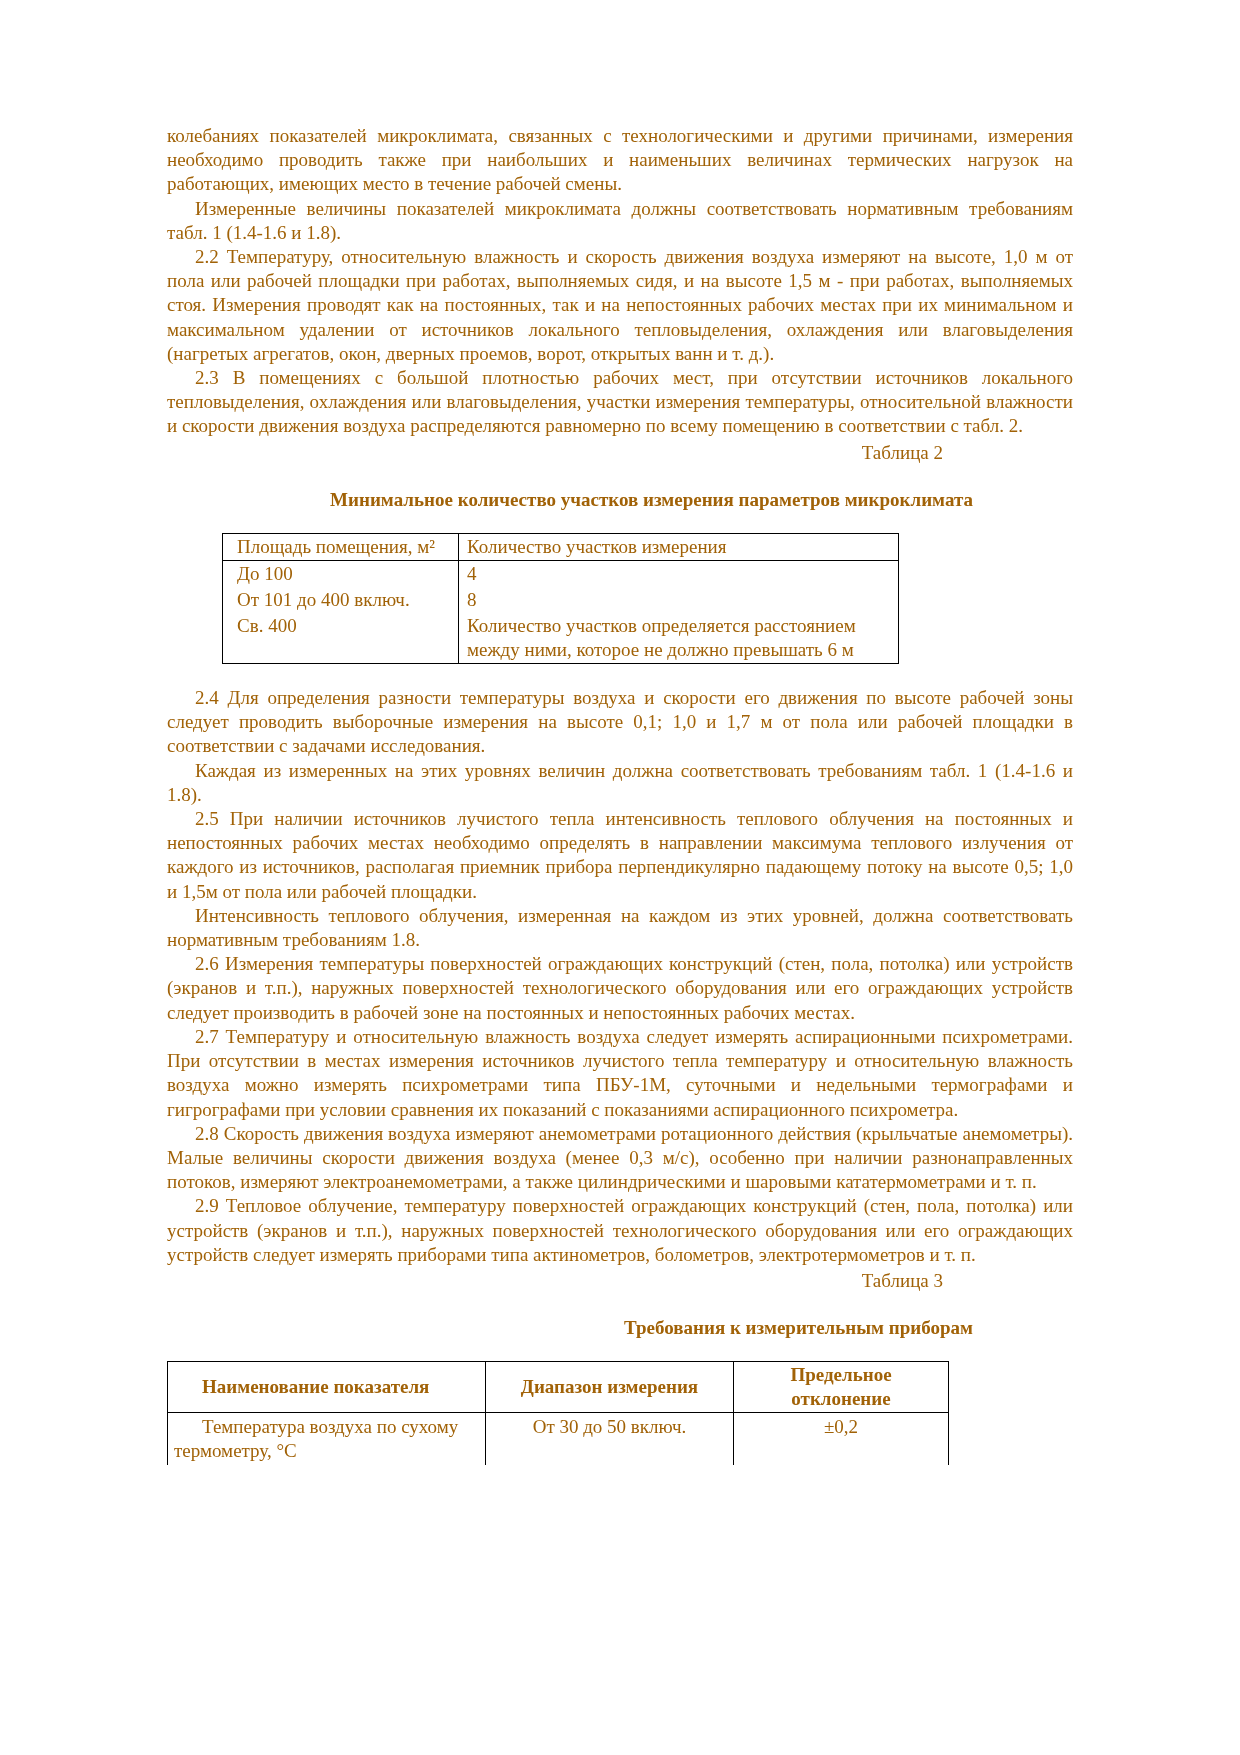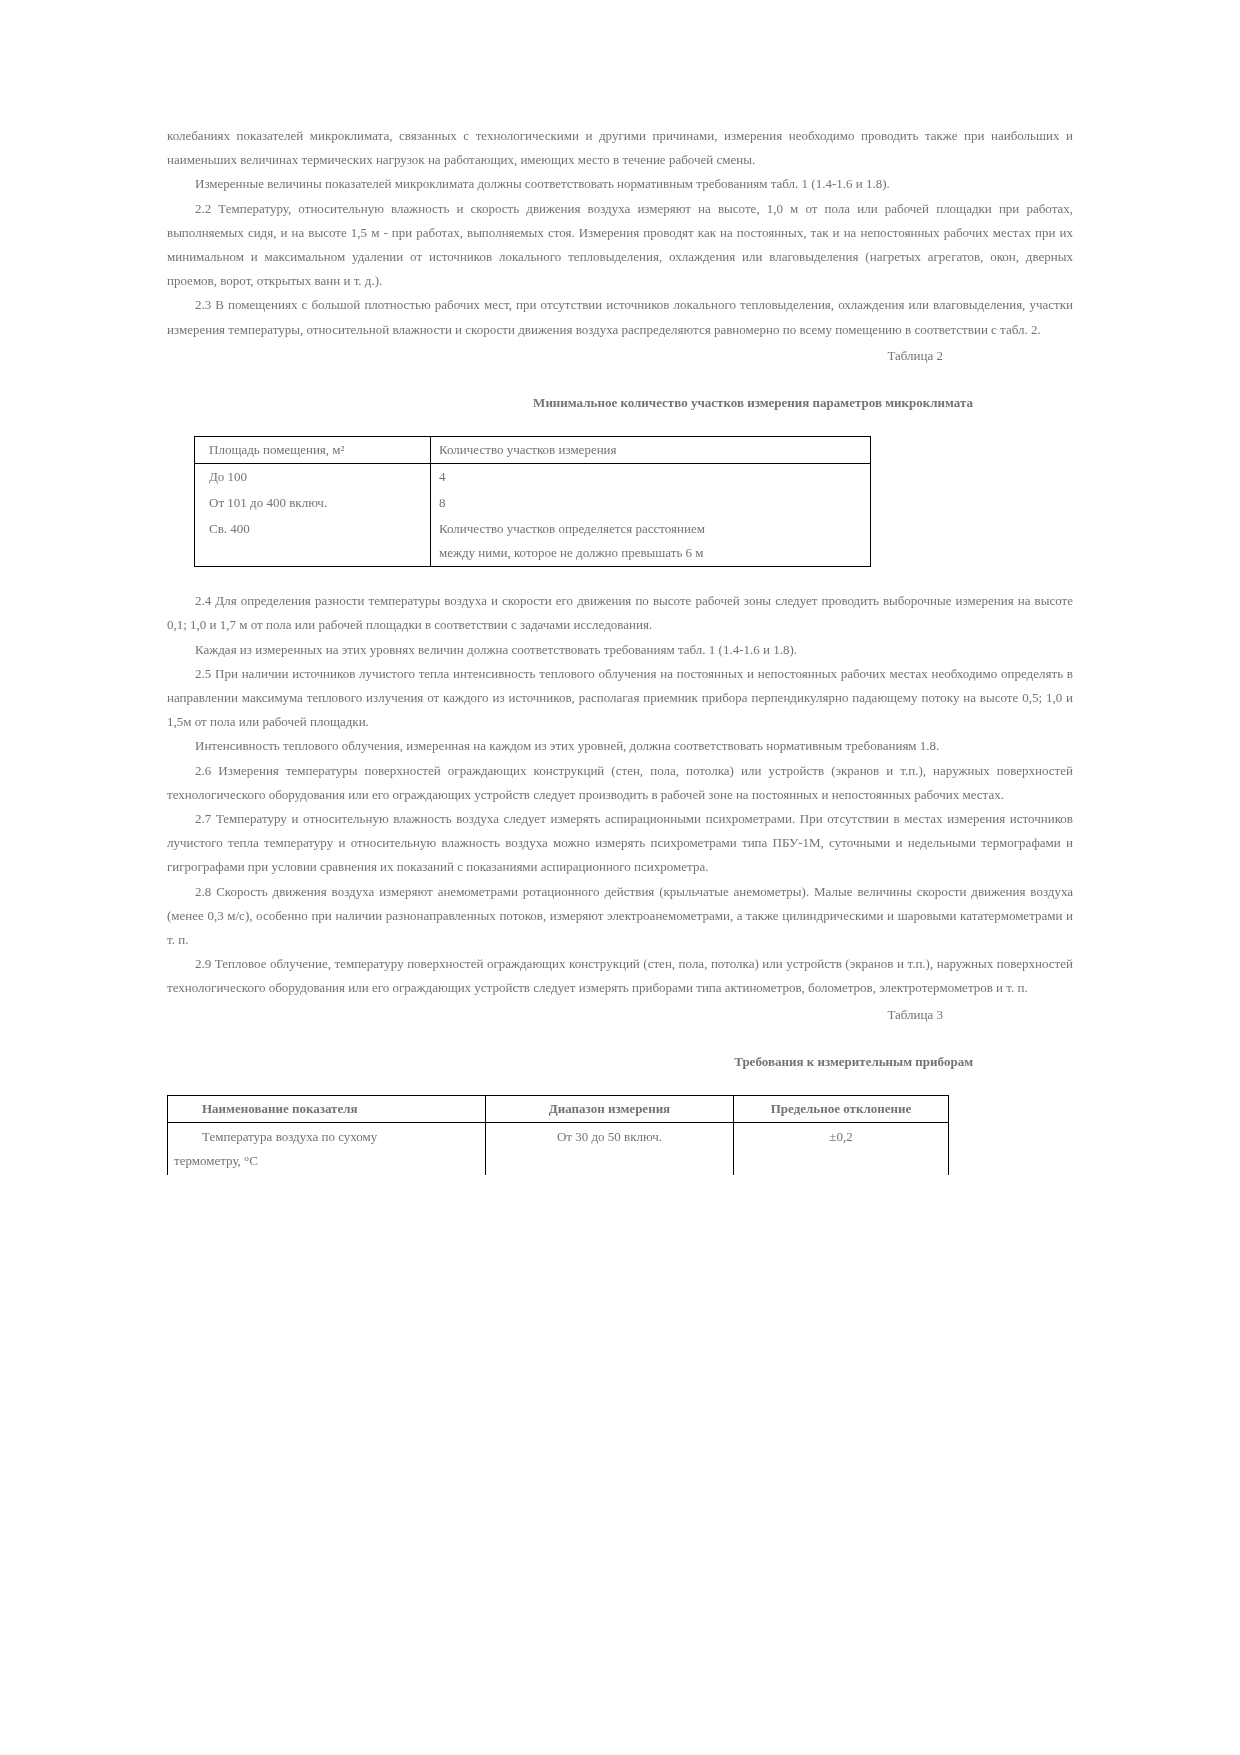--- a/index.html
+++ b/index.html
@@ -3,23 +3,23 @@
 <meta charset="utf-8">
 <style>
   * { box-sizing: border-box; }
   html, body { margin: 0; padding: 0; background: #ffffff; }
   .page {
     position: relative;
     width: 1240px;
     height: 1755px;
     padding: 124px 167px 0 167px;
     font-family: "Liberation Serif", "DejaVu Serif", serif;
-    font-size: 13px;
+    font-size: 19px;
     line-height: 24.2px;
-    color: #737373;
+    color: #a16207;
     overflow: hidden;
     background: #ffffff;
   }
   .para {
     margin: 0;
     text-align: justify;
     text-indent: 28px;
   }
   .para.noindent { text-indent: 0; }
   .tbl-label {
@@ -28,21 +28,21 @@
   }
   .tbl-title {
     text-align: right;
     font-weight: bold;
     margin: 23px 100px 21px 0;
   }
   table { border-collapse: collapse; table-layout: fixed; }
   .pre { white-space: pre-line; }
 
   
-  .tbl2 { margin: 0 0 22px 27px; width: 676px; }
+  .tbl2 { margin: 0 0 22px 55px; width: 676px; }
   .tbl2 th, .tbl2 td { font-weight: normal; padding: 1px 8px; line-height: 24px; }
   .tbl2 thead th { border: 1.5px solid #000; text-align: center; }
   .tbl2 tbody td {
     border-left: 1.5px solid #000;
     border-right: 1.5px solid #000;
     vertical-align: top;
   }
   .tbl2 tbody tr:last-child td { border-bottom: 1.5px solid #000; }
   .tbl2 .c1 { width: 236px; text-align: left; padding-left: 14px; }
   .tbl2 .c2 { width: 440px; text-align: left; }

